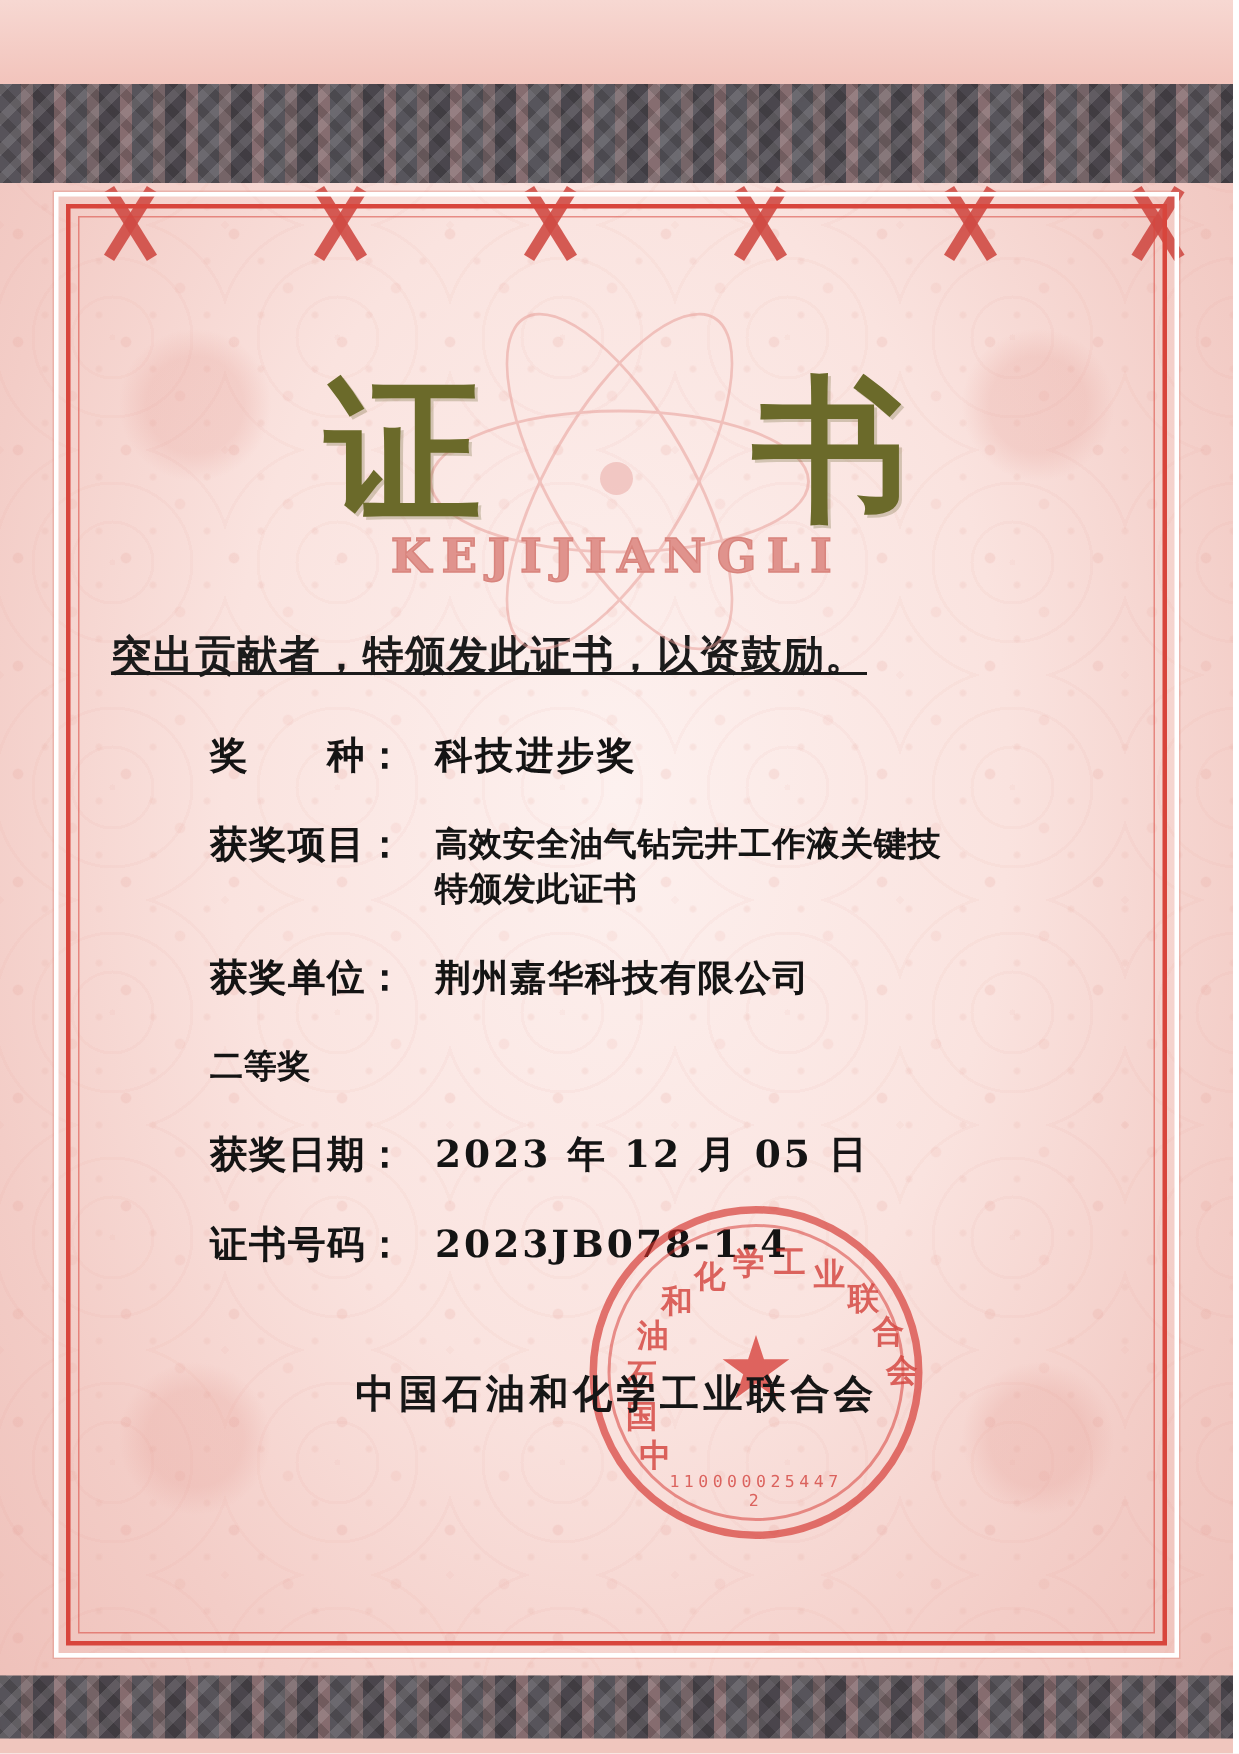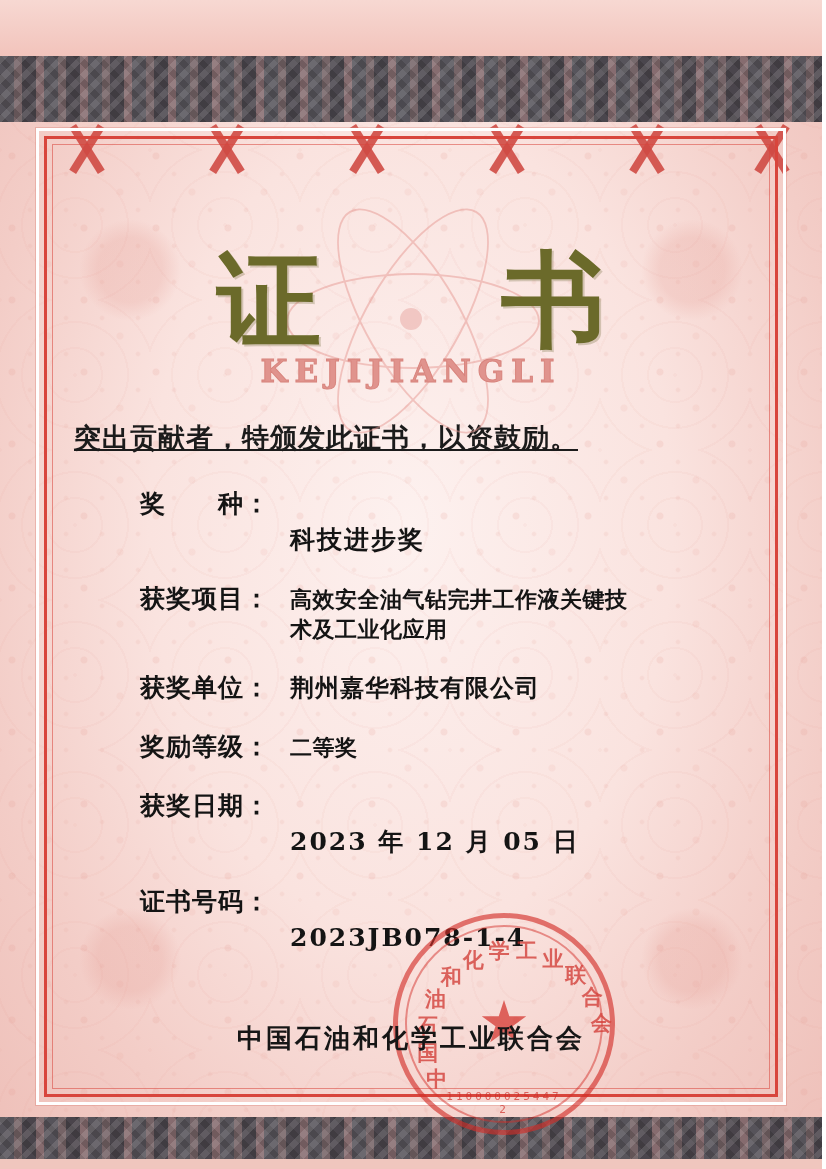--- a/index.html
+++ b/index.html
@@ -241,21 +241,21 @@
   }
   .row .val {
     font-family: "DejaVu Serif", "Liberation Serif", serif;
     font-size: 22px;
     font-weight: 700;
     color: #141414;
     line-height: 1.35;
     letter-spacing: .5px;
     padding-top: 3px;
   }
-  .row.big .val { font-size: 25px; letter-spacing: 2px; padding-top: 0; margin-top: 36px; }
+  .row.big .val { font-size: 25px; letter-spacing: 2px; padding-top: 0; }
   .row.mid .val { font-size: 24px; letter-spacing: 1px; padding-top: 1px; text-align: center; }
 
   
   .issuer-wrap {
     position: relative;
     margin-top: 66px;
     text-align: center;
   }
   .issuer {
     font-family: "DejaVu Serif", "Liberation Serif", serif;
@@ -399,30 +399,29 @@
     <div class="fields">
 
       <div class="row big">
         <div class="lbl">奖　　种：</div>
         <div class="val">科技进步奖</div>
       </div>
 
       <div class="row">
         <div class="lbl">获奖项目：</div>
         <div class="val" style="white-space:pre-line; max-width:400px;">高效安全油气钻完井工作液关键技
-术及工业化应用</div>
+特颁发此证书</div>
       </div>
 
       <div class="row mid">
         <div class="lbl">获奖单位：</div>
         <div class="val">荆州嘉华科技有限公司</div>
       </div>
 
       <div class="row">
-        <div class="lbl">奖励等级：</div>
         <div class="val">二等奖</div>
       </div>
 
       <div class="row big">
         <div class="lbl">获奖日期：</div>
         <div class="val">2023 年 12 月 05 日</div>
       </div>
 
       <div class="row big">
         <div class="lbl">证书号码：</div>

